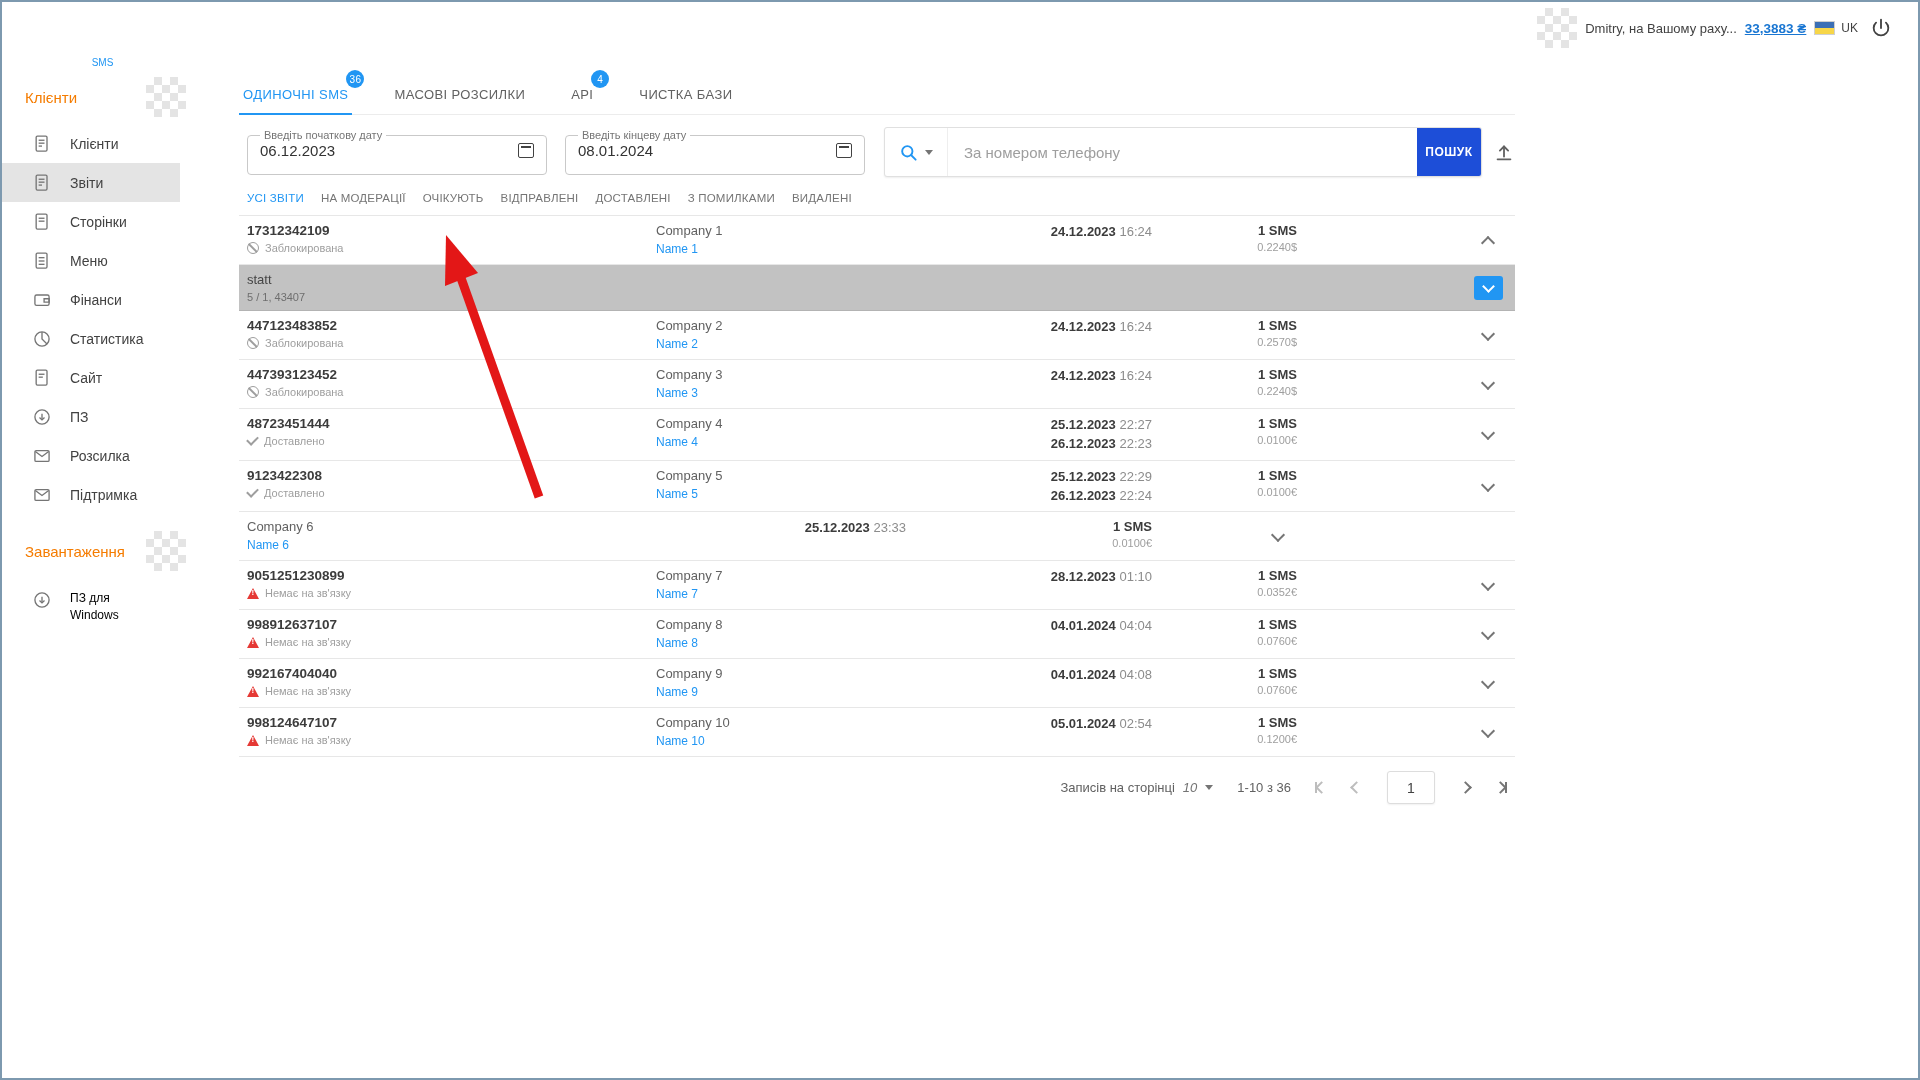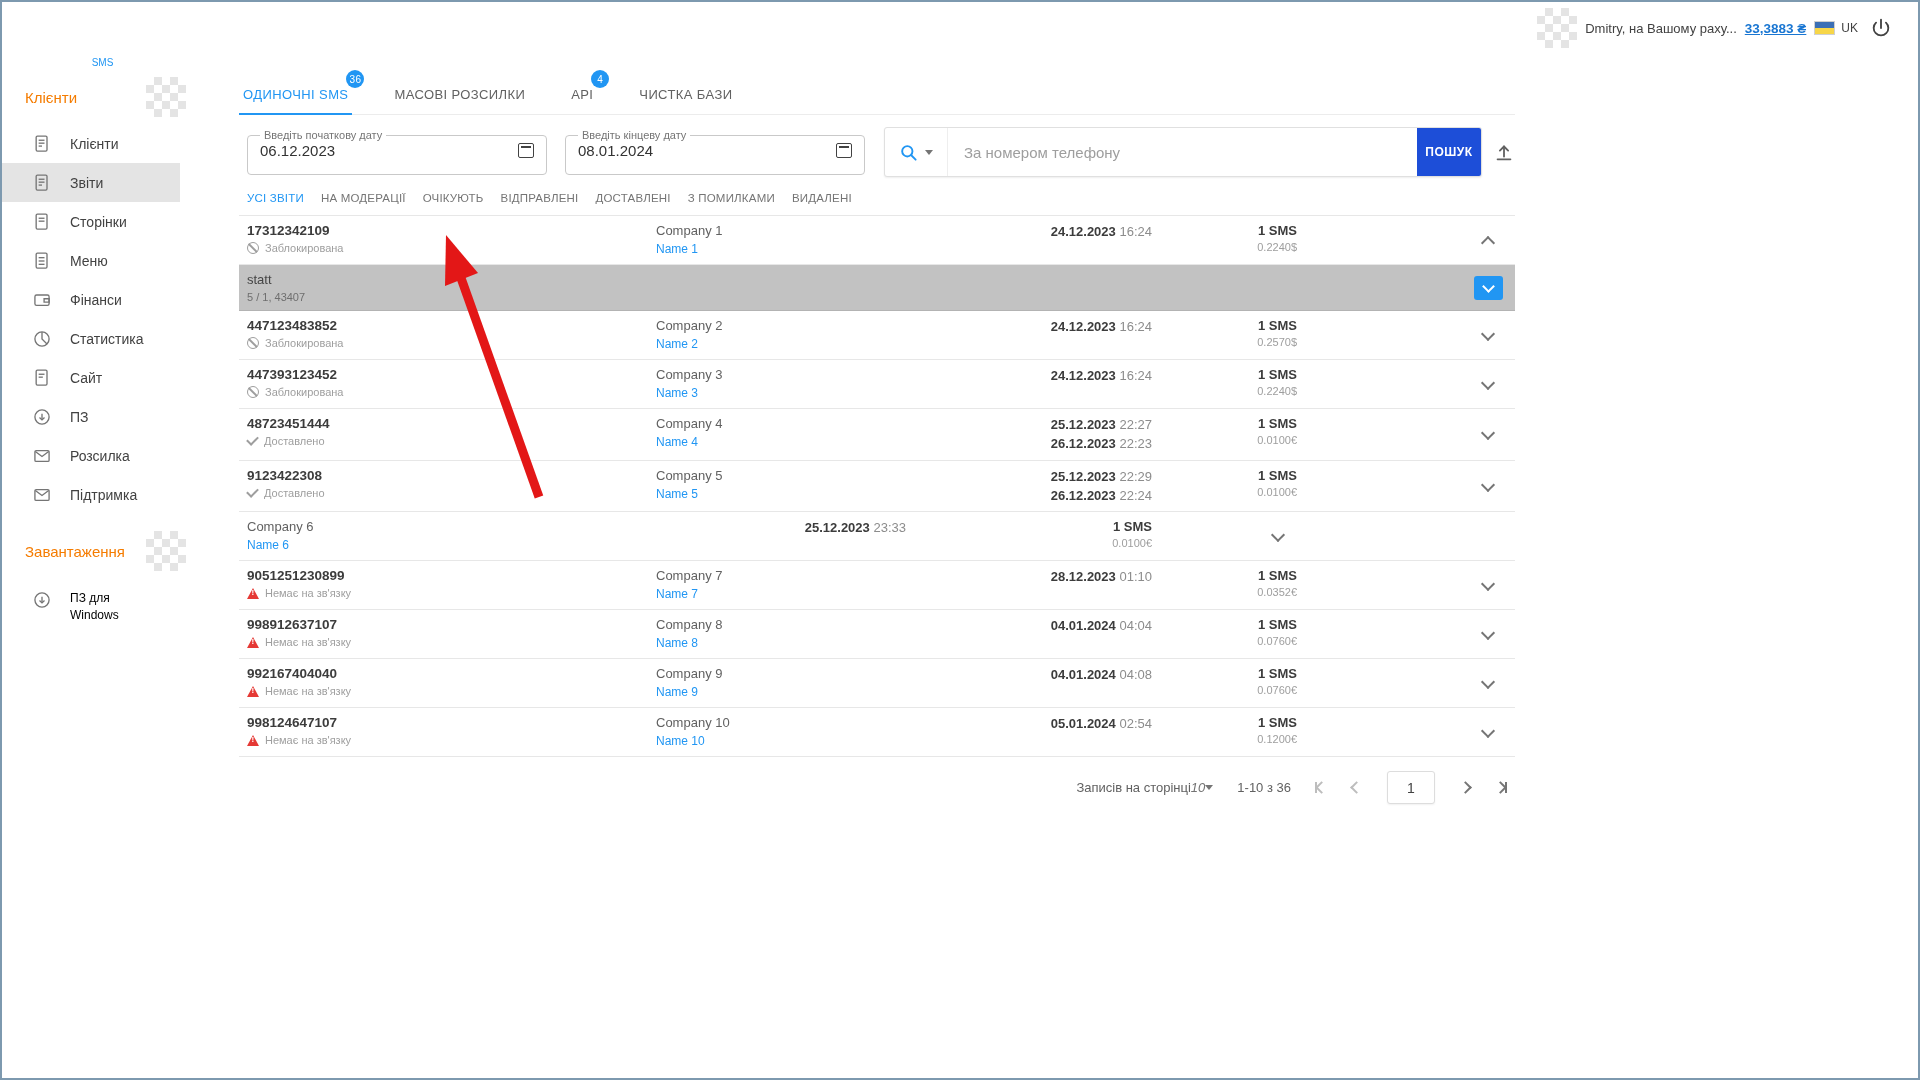--- a/index.html
+++ b/index.html
@@ -84,21 +84,21 @@
   .chev.down{transform:rotate(45deg);margin-top:-4px;}
   .chev.up{transform:rotate(-135deg);margin-top:4px;}
   
   .xrow{display:flex;align-items:center;justify-content:space-between;background:#c2c2c2;min-height:46px;padding:5px 12px 5px 8px;border-bottom:1px solid #b3b3b3;box-sizing:border-box;gap:10px;}
   .xtitle{font-size:13px;color:#454545;}
   .xmeta{font-size:11px;color:#6e6e6e;margin-top:4px;}
   .xbtn{width:29px;height:24px;background:#2196F3;border-radius:3px;display:flex;align-items:center;justify-content:center;cursor:pointer;}
   .xbtn .chev{width:7px;height:7px;border-color:#fff;transform:rotate(45deg);margin-top:-3px;}
   
   .pager{display:flex;align-items:center;justify-content:flex-end;gap:24px;margin-top:14px;padding-right:8px;font-size:13px;color:#616161;}
-  .perpage{display:flex;align-items:center;gap:0;cursor:pointer;}
+  .perpage{display:flex;align-items:center;gap:8px;cursor:pointer;}
   .perpage .val{color:#737373;font-style:italic;}
   .pgnav{display:flex;align-items:center;gap:26px;}
   .pgicon{display:flex;align-items:center;cursor:pointer;}
   .pgchev{display:inline-block;width:7px;height:7px;border-right:2px solid #757575;border-bottom:2px solid #757575;}
   .pgchev.left{transform:rotate(135deg);}
   .pgchev.right{transform:rotate(-45deg);}
   .pgicon.disabled .pgchev{border-color:#bdbdbd;}
   .pgicon.disabled .pgbar{background:#bdbdbd;}
   .pgbar{width:2px;height:11px;background:#757575;display:inline-block;}
   .pagebox{width:46px;height:31px;border:1px solid #ddd;border-radius:3px;background:#fff;display:flex;align-items:center;justify-content:center;font-size:14px;color:#424242;box-shadow:0 1px 2px rgba(0,0,0,.06);cursor:pointer;}

